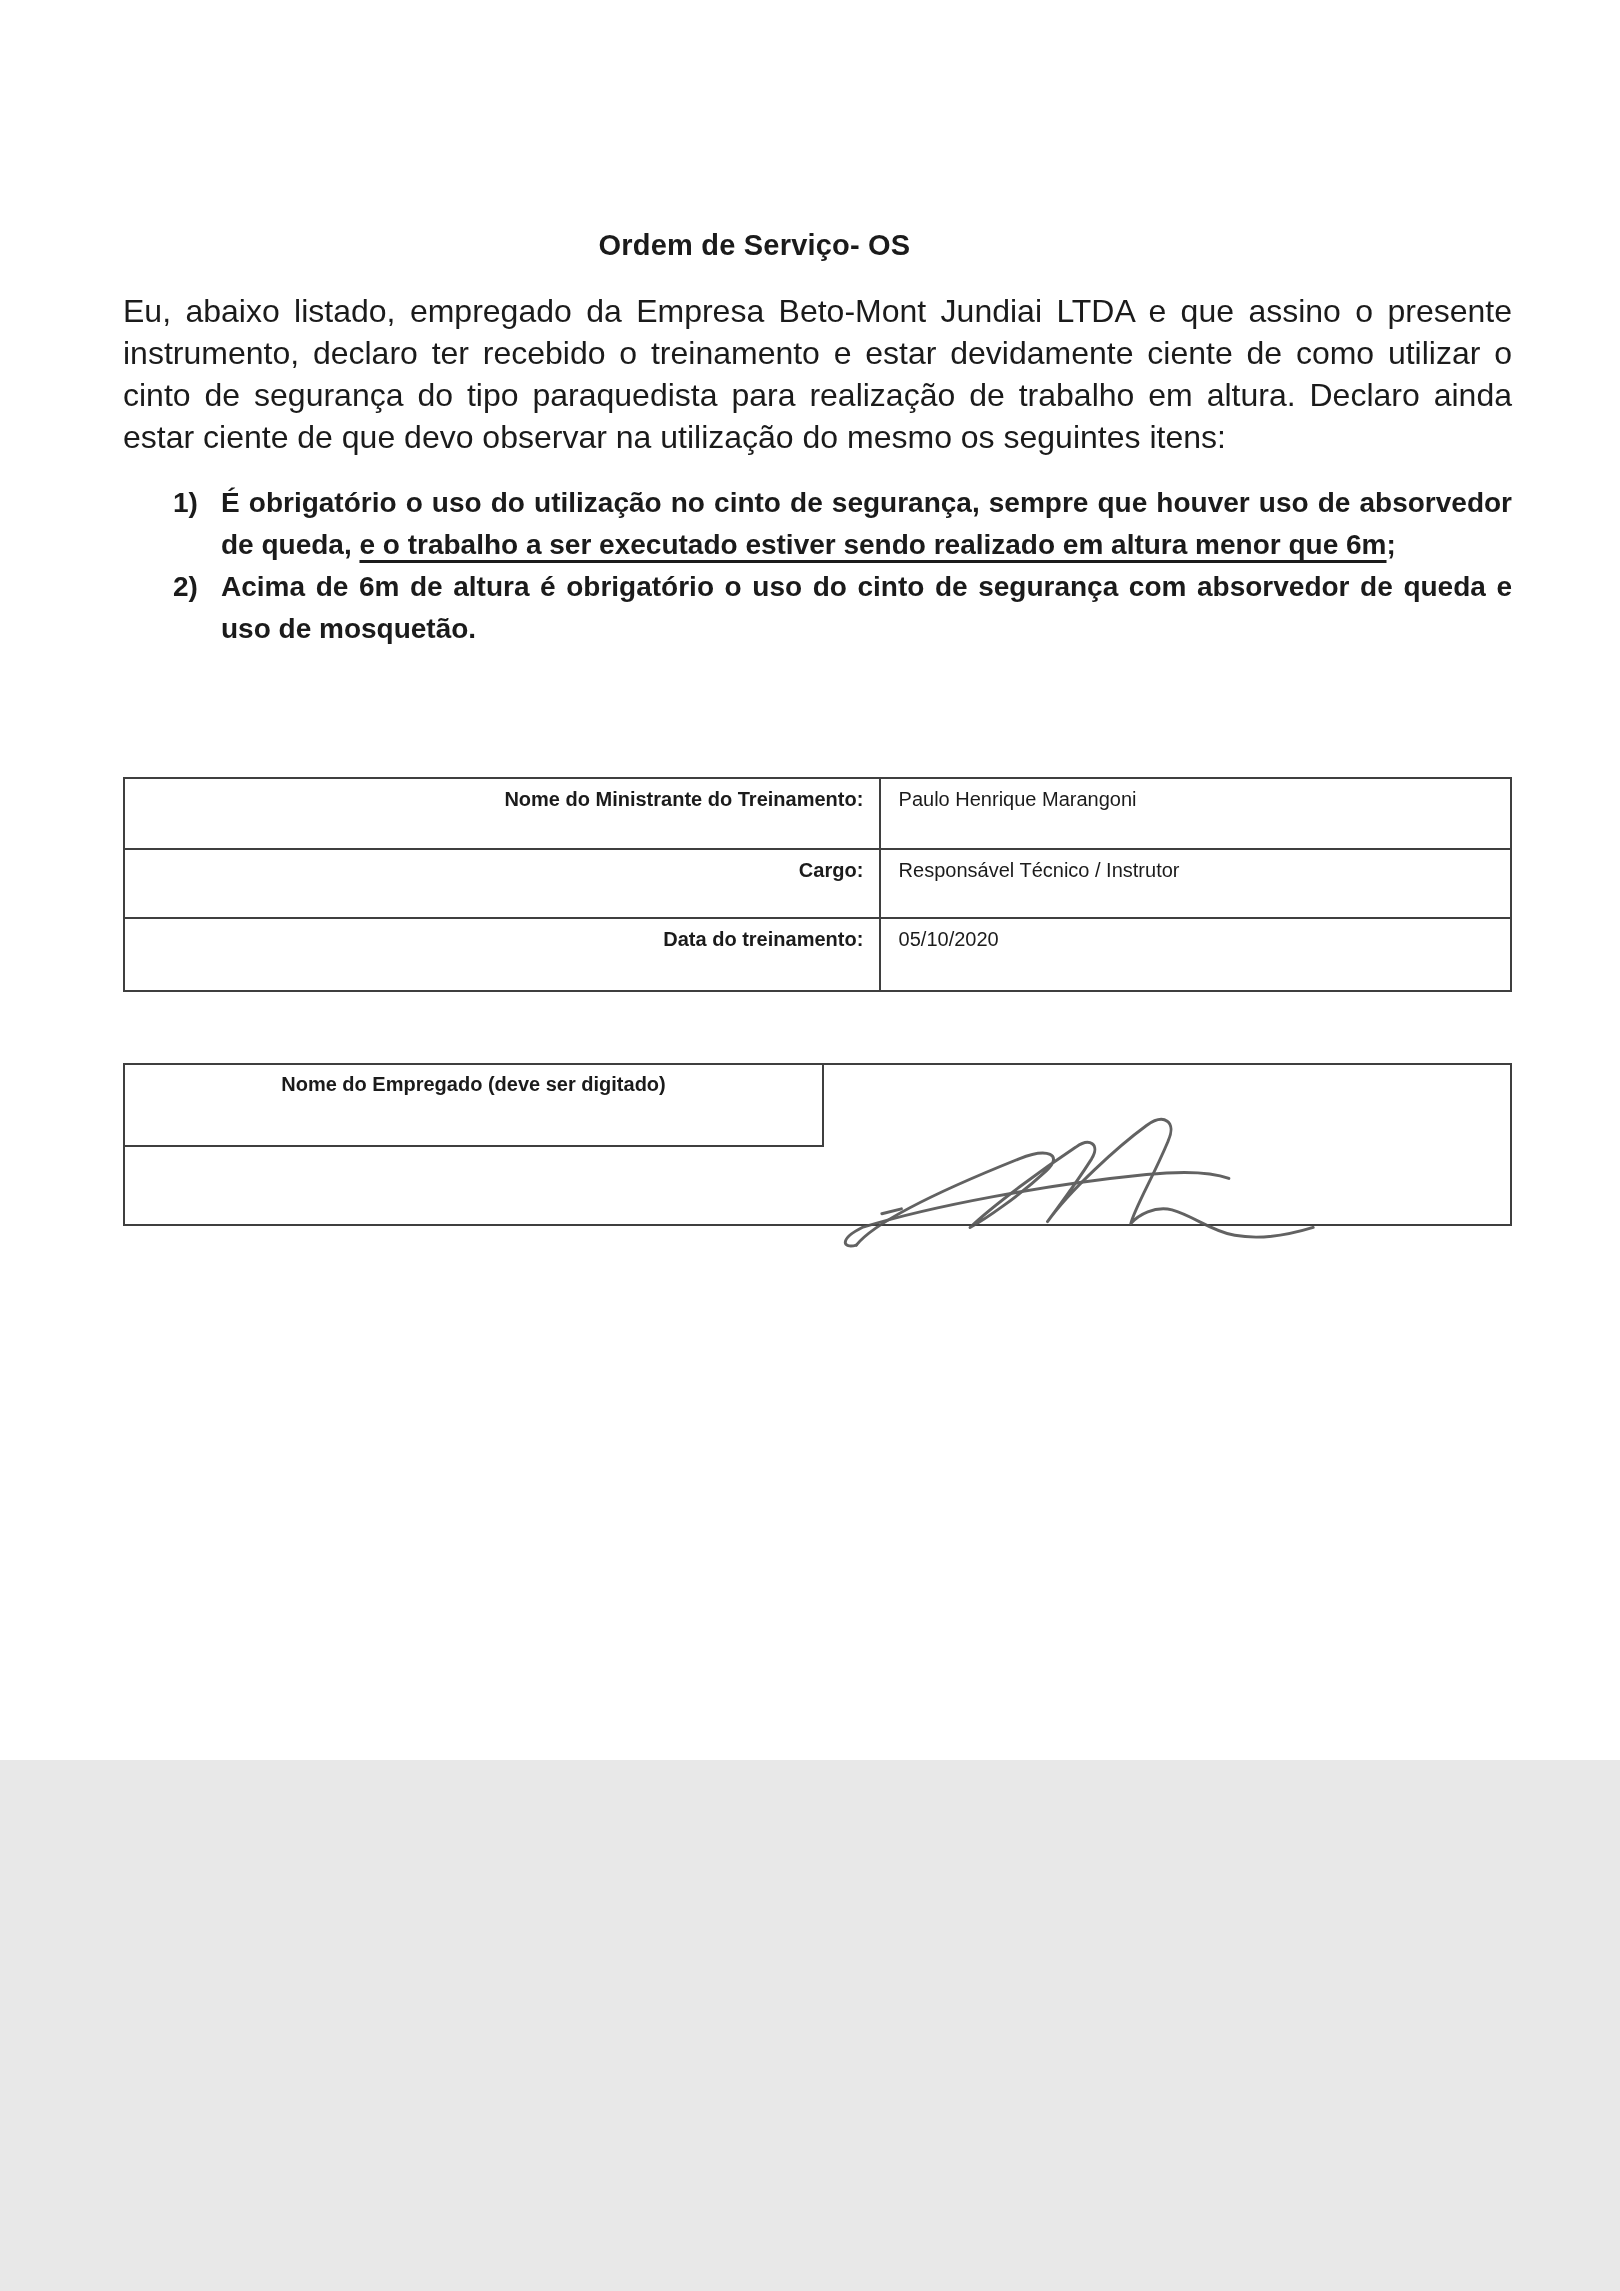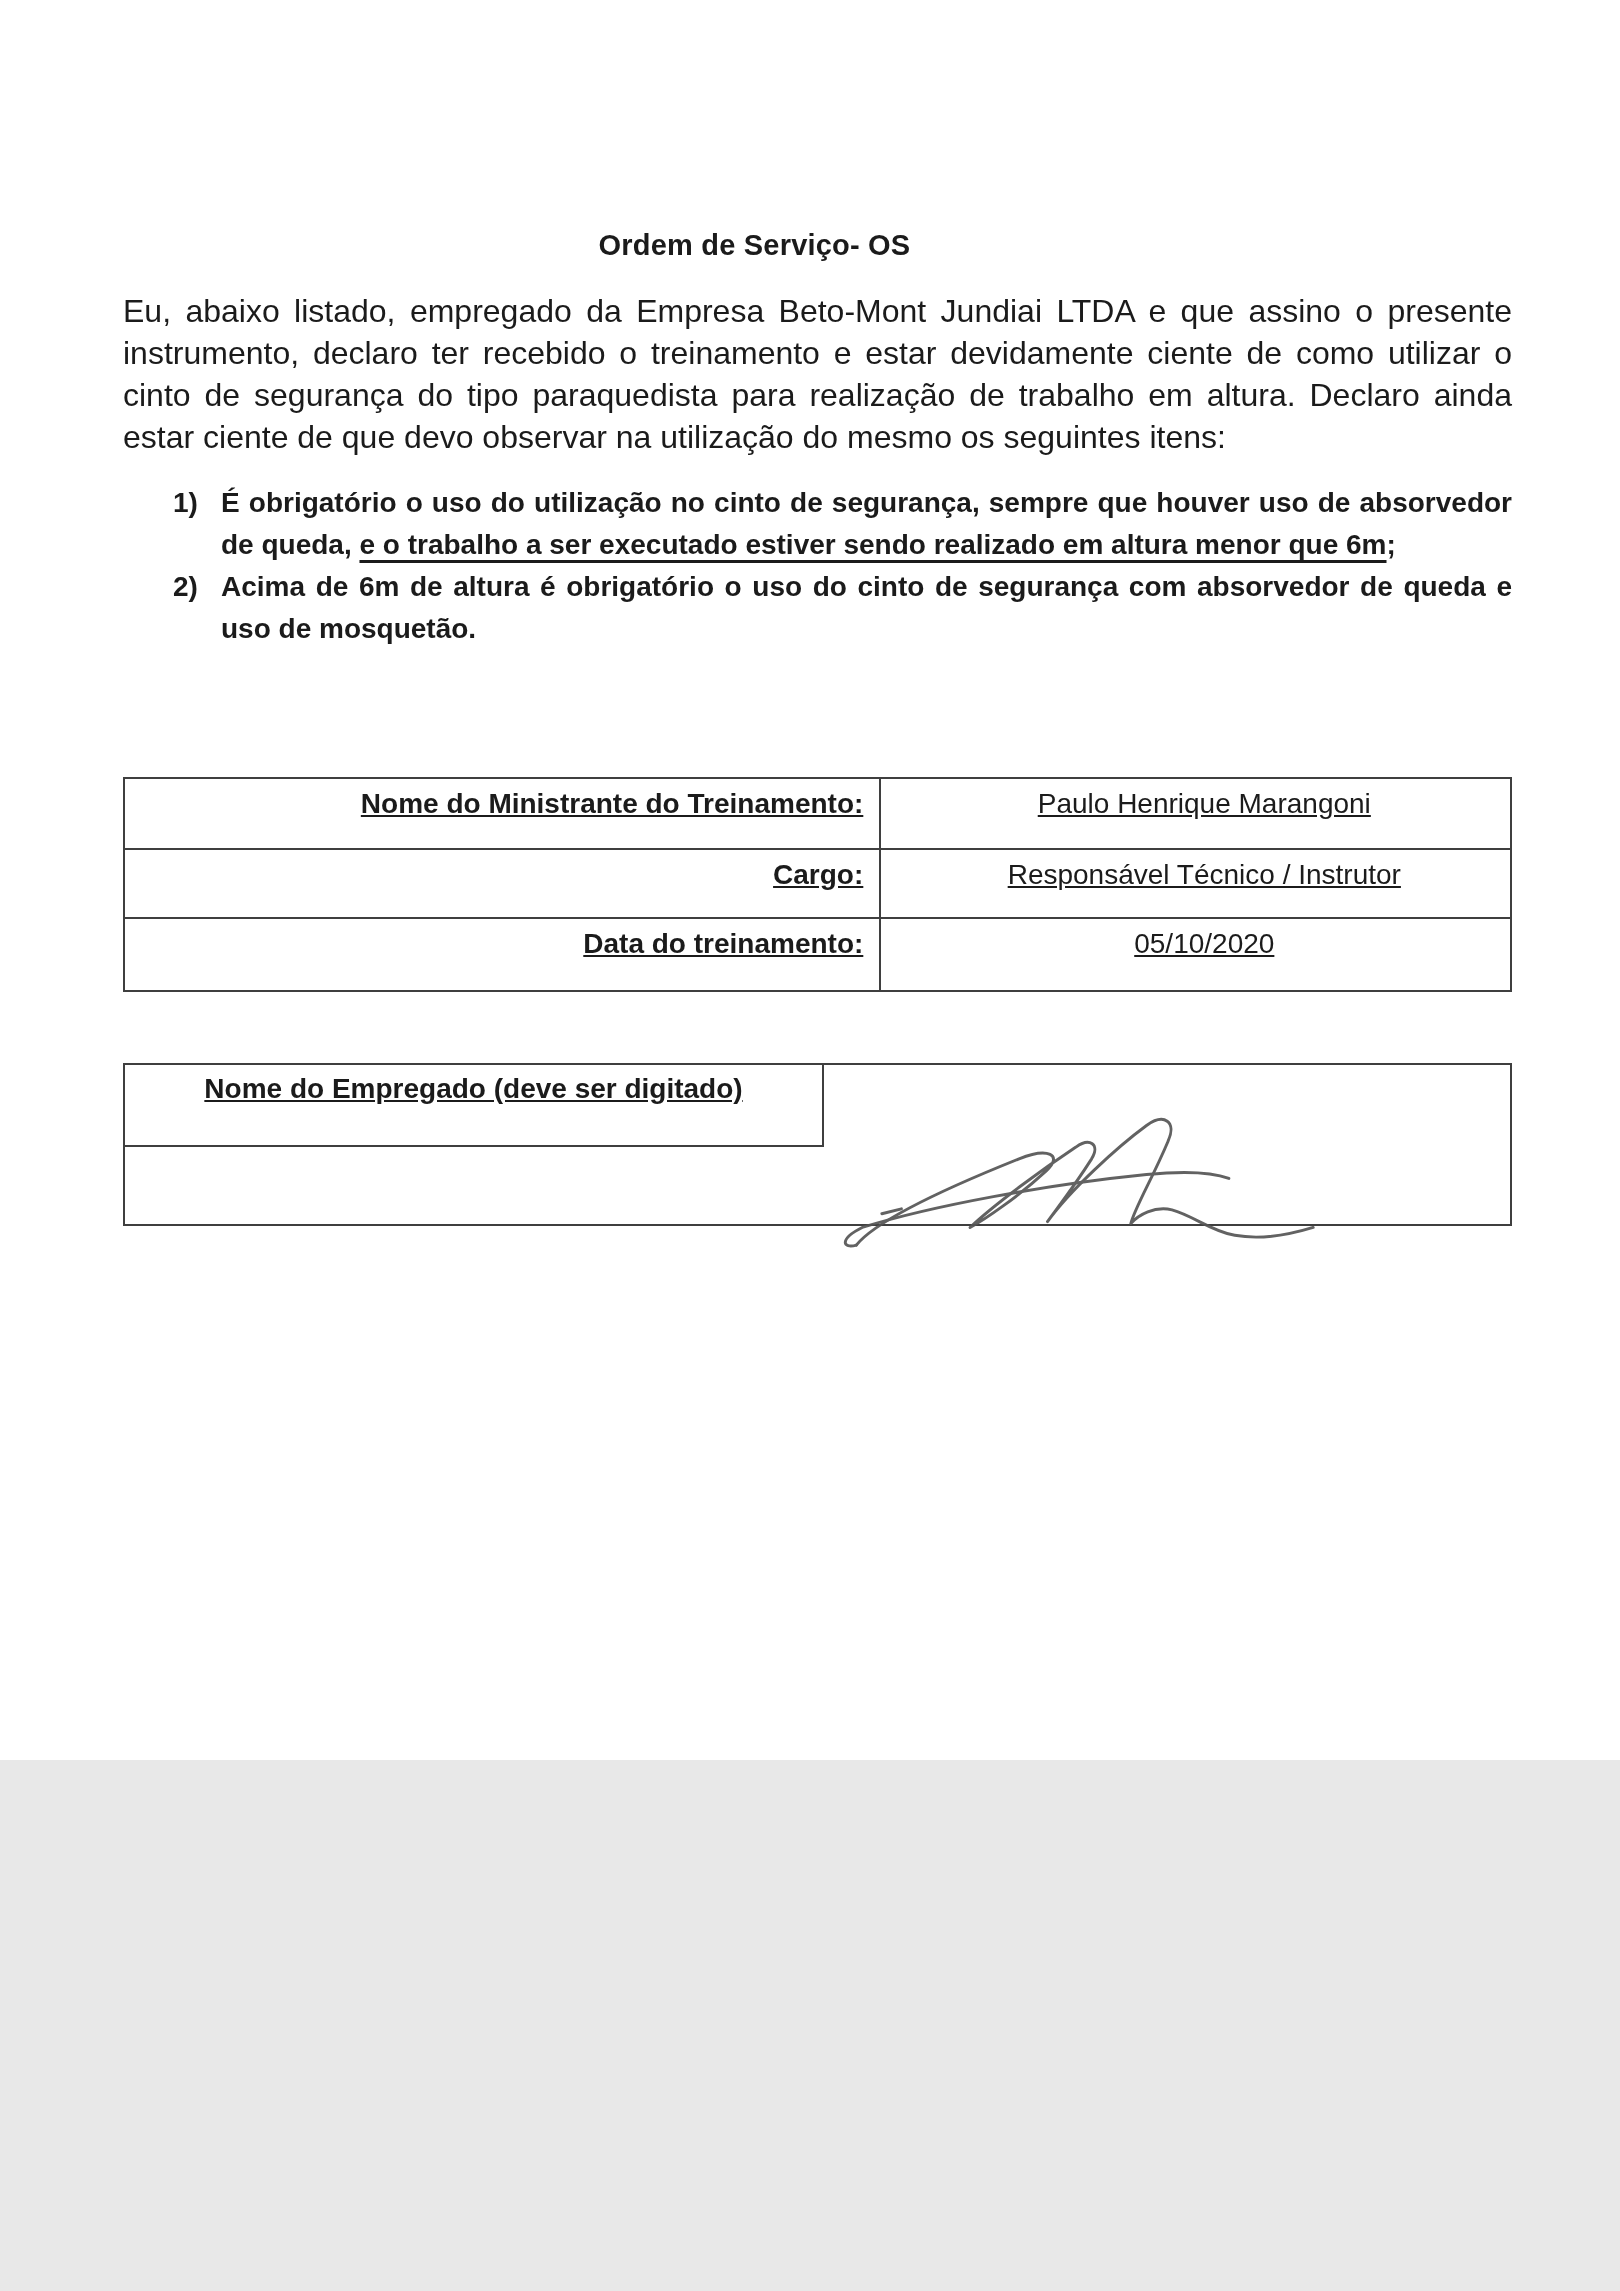--- a/index.html
+++ b/index.html
@@ -34,35 +34,33 @@
     text-decoration:underline;
     text-decoration-thickness:3.4px;
     text-underline-offset:5.9px;
   }
   
   .tbl{
     position:absolute;left:123px;width:1389px;
     box-sizing:border-box;
     border:2px solid #3f3f3f;
     display:grid;
-    font-size:28px;
-    text-decoration:underline;
+    font-size:20px;
   }
   .tbl .cell{box-sizing:border-box;}
   .t1{top:777px;height:215px;grid-template-columns:754px 1fr;grid-template-rows:71px 69px 1fr;}
   .t1 .lbl{
     font-weight:bold;text-align:right;
     padding:8.8px 15.7px 0 0;
     border-bottom:2px solid #3f3f3f;
   }
   .t1 .val{
     padding:8.8px 0 0 17.6px;
     border-left:2px solid #3f3f3f;
     border-bottom:2px solid #3f3f3f;
-    text-align:center;
   }
   .t1 .last{border-bottom:none;}
   .t2{top:1063px;height:163px;grid-template-columns:697px 1fr;grid-template-rows:82px 1fr;}
   .t2 .hdr{
     font-weight:bold;text-align:center;
     padding-top:7.8px;
     border-bottom:2px solid #3f3f3f;
   }
   .t2 .rightcol{border-left:2px solid #3f3f3f;}
   .t2 .namecell{

